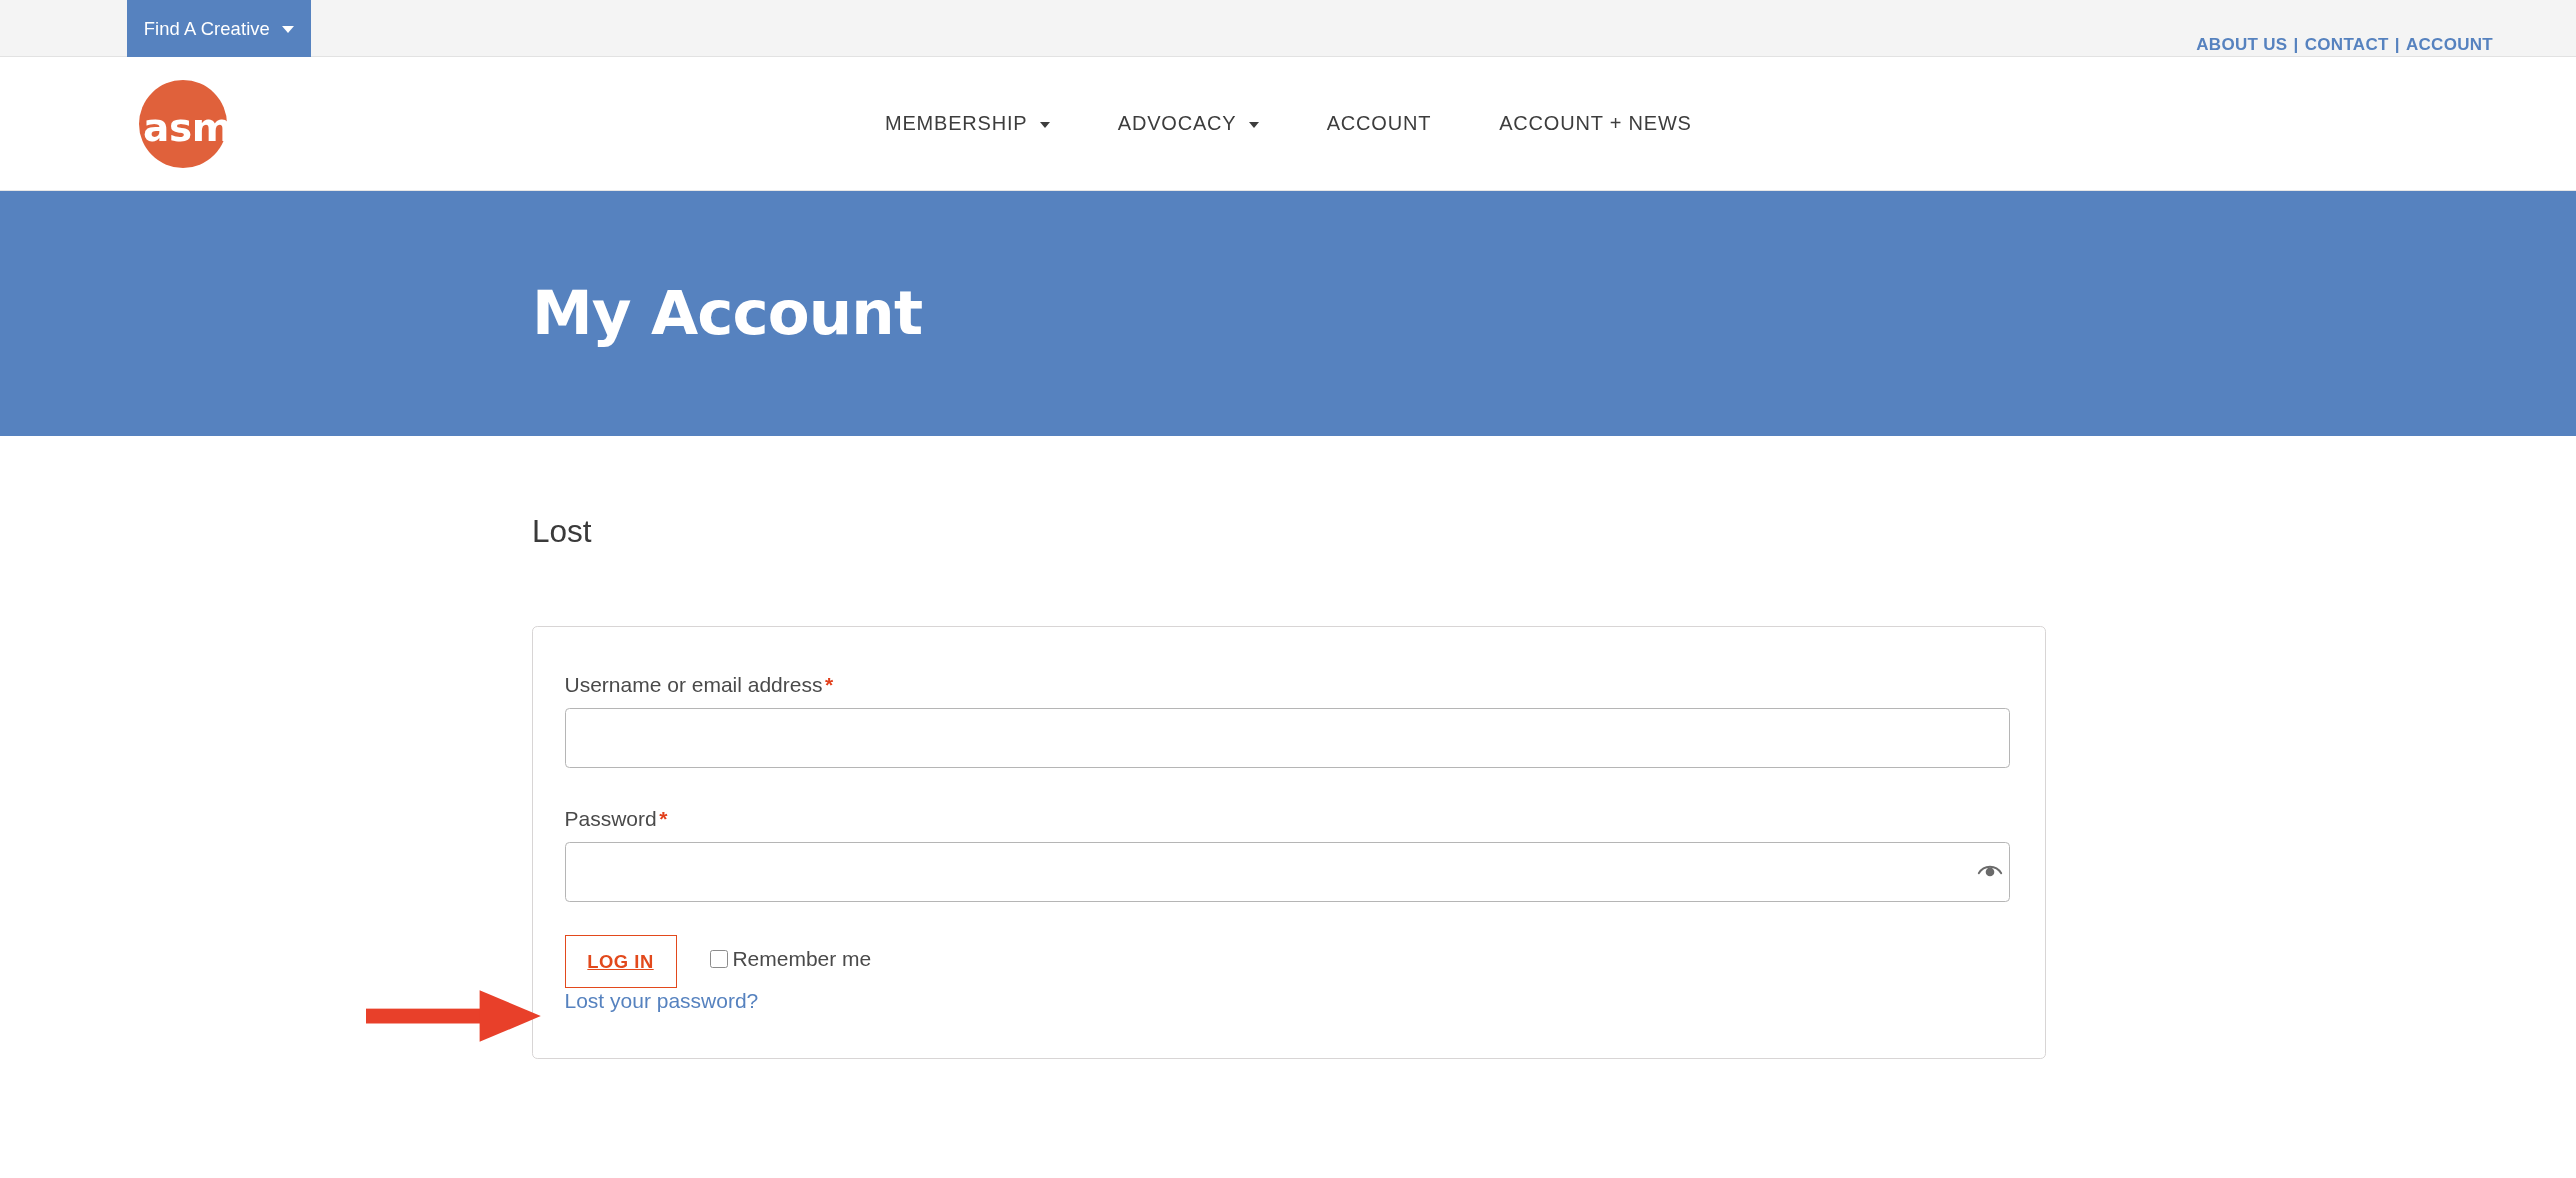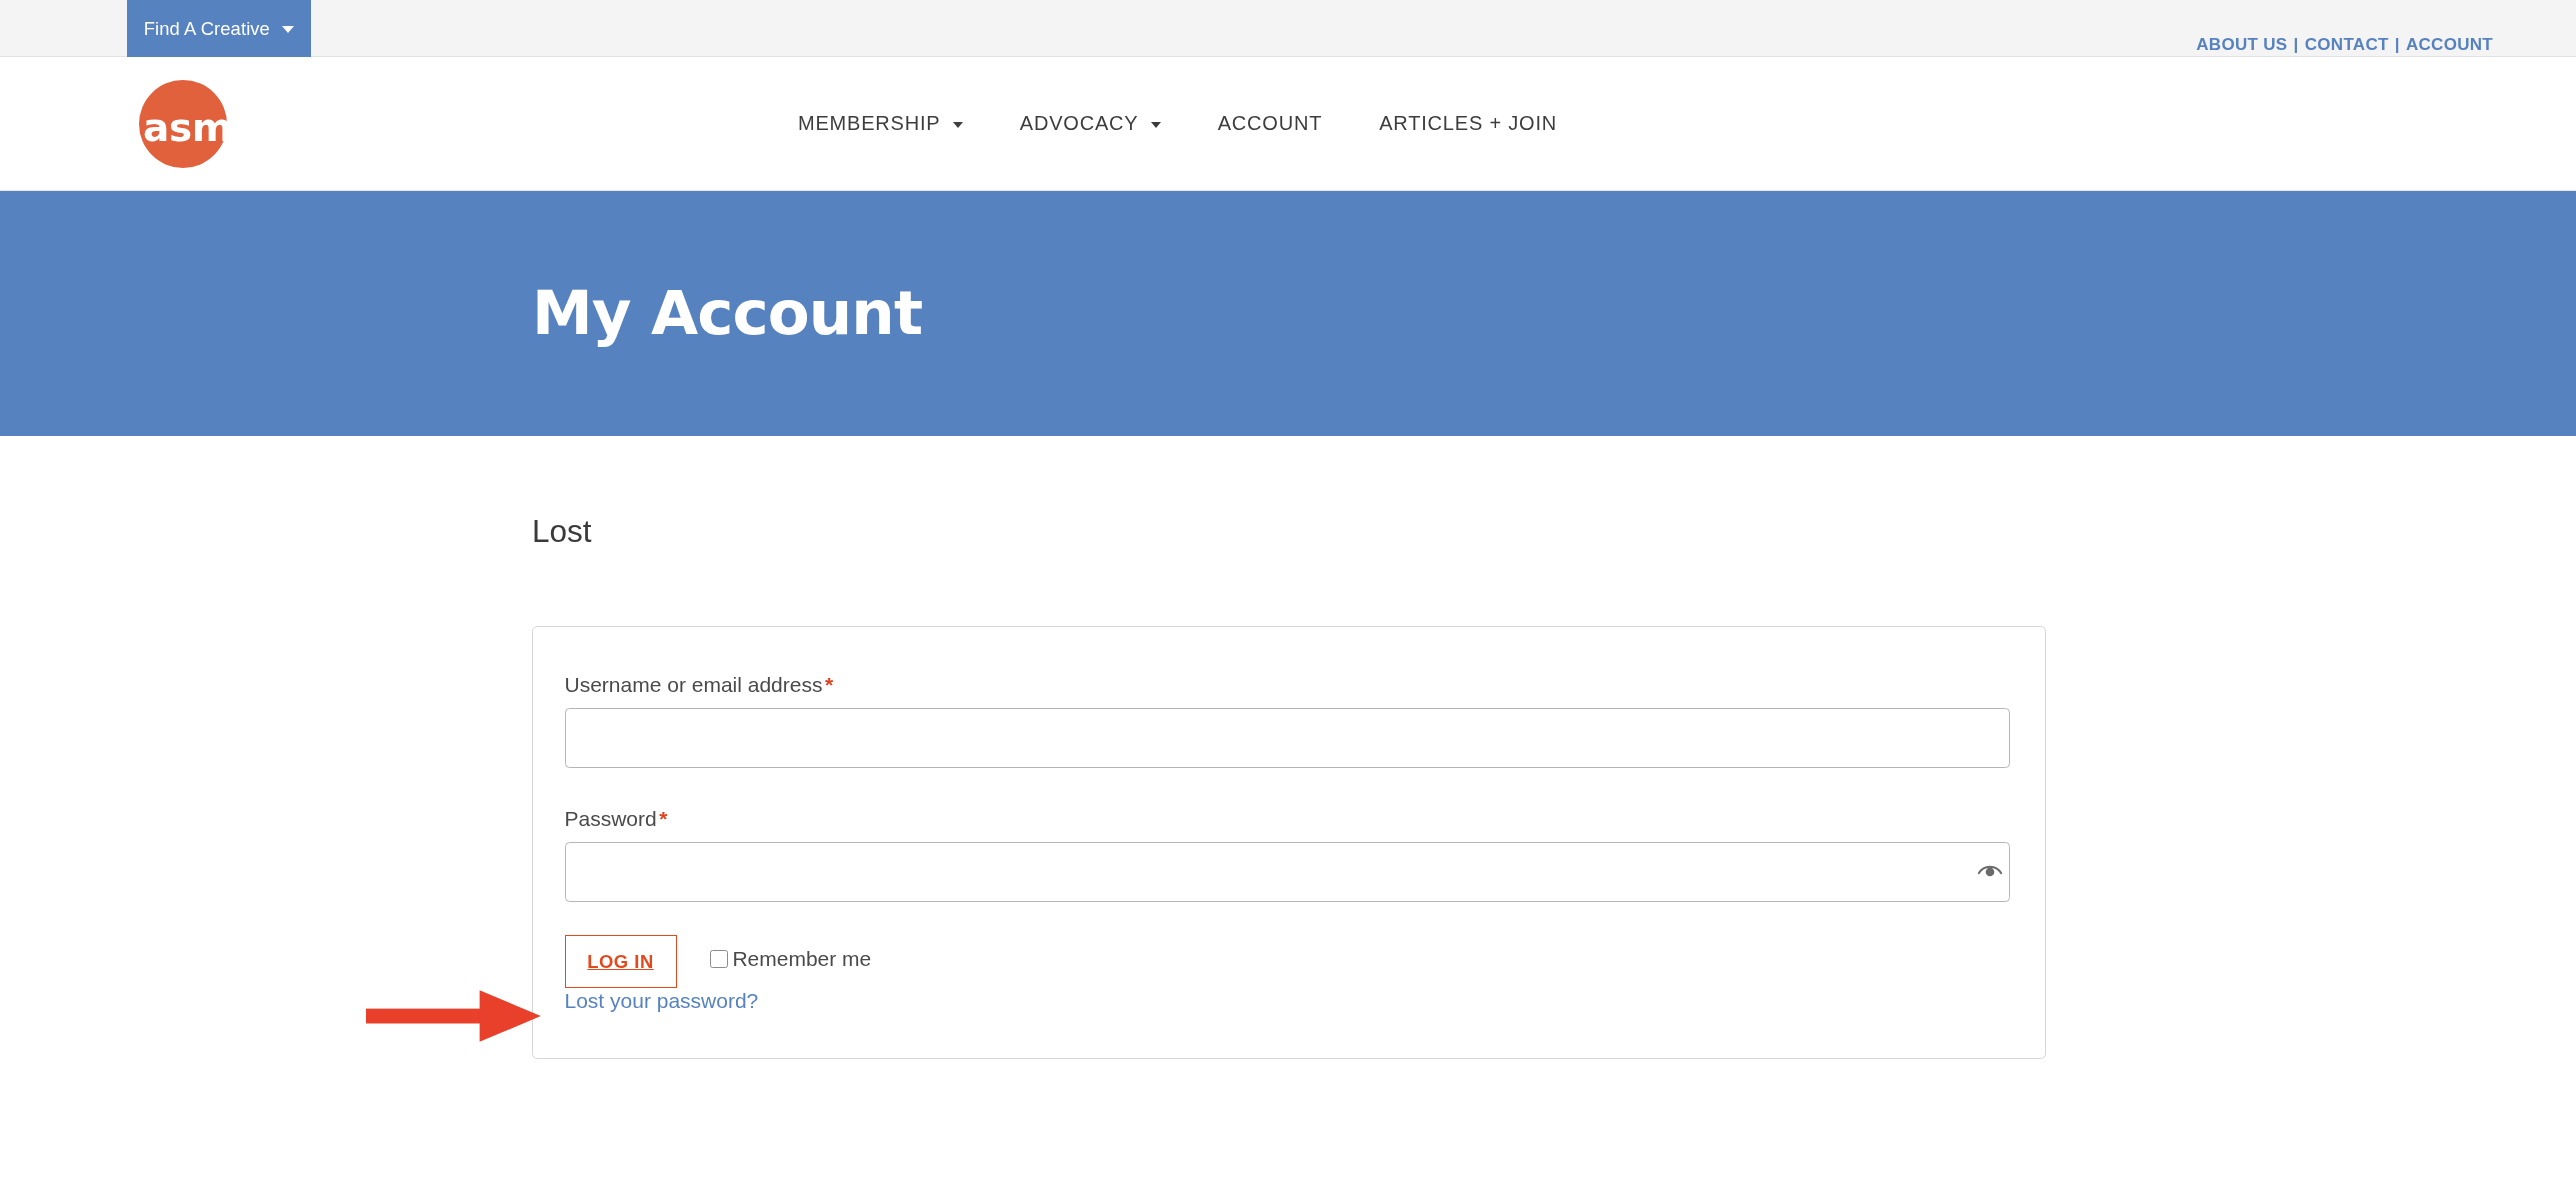--- a/index.html
+++ b/index.html
@@ -102,26 +102,26 @@
     font-size: 39px;
     font-weight: 700;
     color: #ffffff;
     letter-spacing: -0.4px;
     line-height: 1;
     font-family: "DejaVu Sans", sans-serif;
     pointer-events: none;
   }
   .main-nav {
     position: absolute;
-    left: 770px;
+    left: 857px;
     top: 0;
     height: 133px;
     display: flex;
     align-items: center;
-    gap: 1px;
+    gap: 12px;
   }
   .nav-item {
     display: flex;
     align-items: center;
     gap: 12.3px;
     font-size: 20px;
     color: #3d3d3d;
     letter-spacing: 0.8px;
     cursor: pointer;
     padding: 0 28px;
@@ -354,21 +354,21 @@
       <span class="caret"></span>
     </div>
     <div class="nav-item">
       <span>ADVOCACY</span>
       <span class="caret"></span>
     </div>
     <div class="nav-item">
       <span>ACCOUNT</span>
     </div>
     <div class="nav-item">
-      <span>ARTICLES + JOIN</span>
+      <span>ACCOUNT + NEWS</span>
     </div>
   </nav>
 
 </header>
 
 <section class="hero">
   <h1 class="hero-title">My Account</h1>
 </section>
 
 <main class="content">

